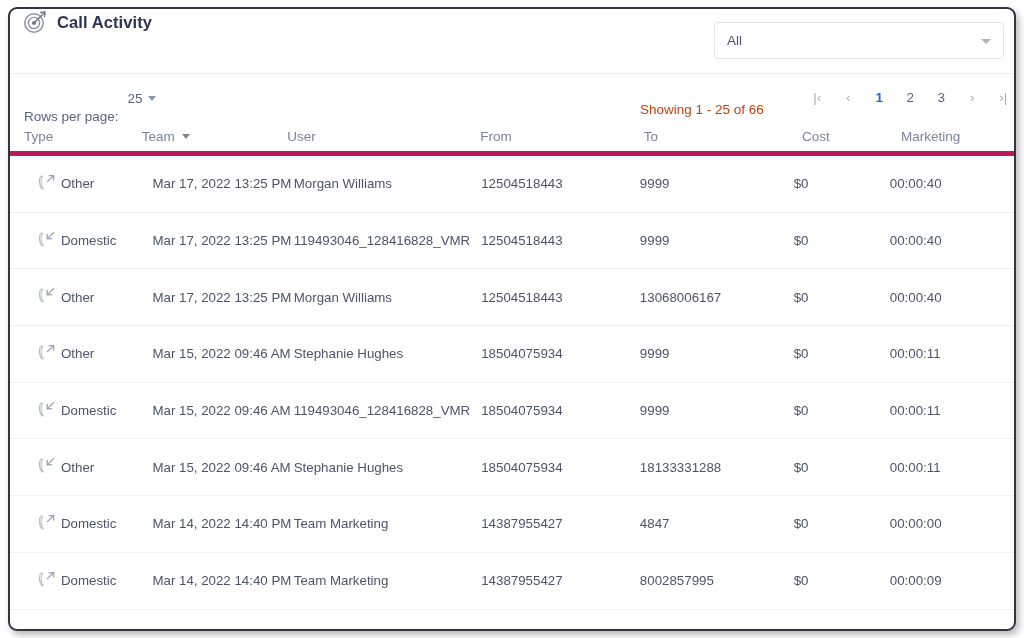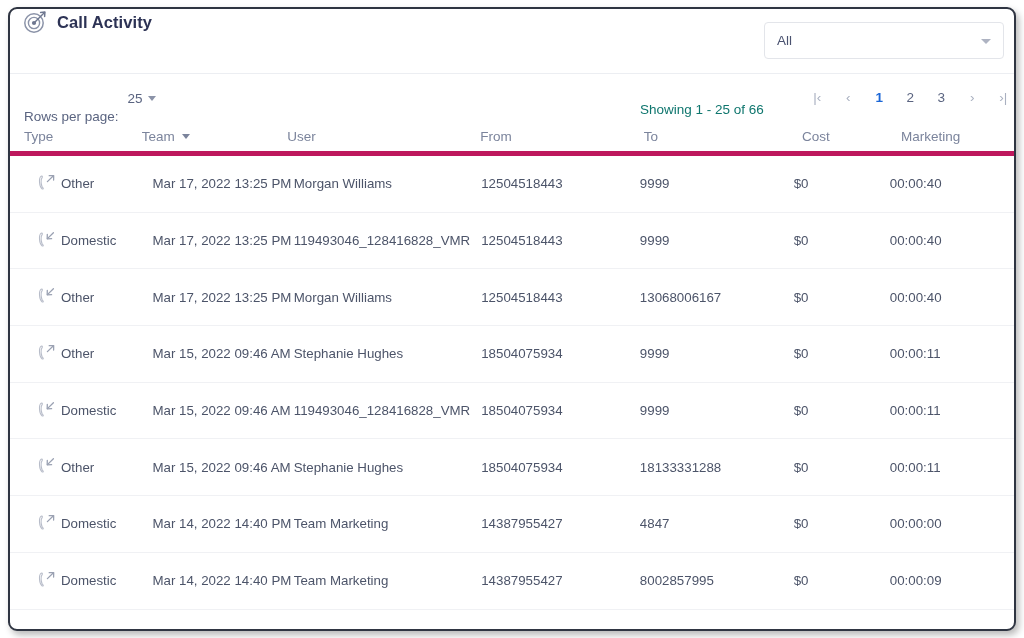--- a/index.html
+++ b/index.html
@@ -62,21 +62,21 @@
     border-radius: 4px;
     display: flex;
     align-items: center;
     padding: 0 12px;
     font-size: 13.5px;
     color: #4a5270;
     cursor: pointer;
     user-select: none;
   }
   .select-all {
-    width: 240px;
+    width: 290px;
     border: 1px solid #e3e5ea;
   }
   .select-month {
     width: 190px;
     border: 1px solid #b9bcc4;
   }
   .caret-light {
     position: absolute;
     right: 12px;
     top: 50%;
@@ -127,21 +127,21 @@
     position: absolute;
     left: 630px;
     top: 0;
     height: 48px;
     display: flex;
     align-items: center;
     gap: 0;
   }
   .showing {
     font-size: 13.5px;
-    color: #0f766e;
+    color: #c2410c;
     white-space: nowrap;
     margin-right: 38px;
     margin-top: 22px;
   }
   .pager {
     display: flex;
     align-items: center;
   }
   .pg {
     min-width: 31px;

